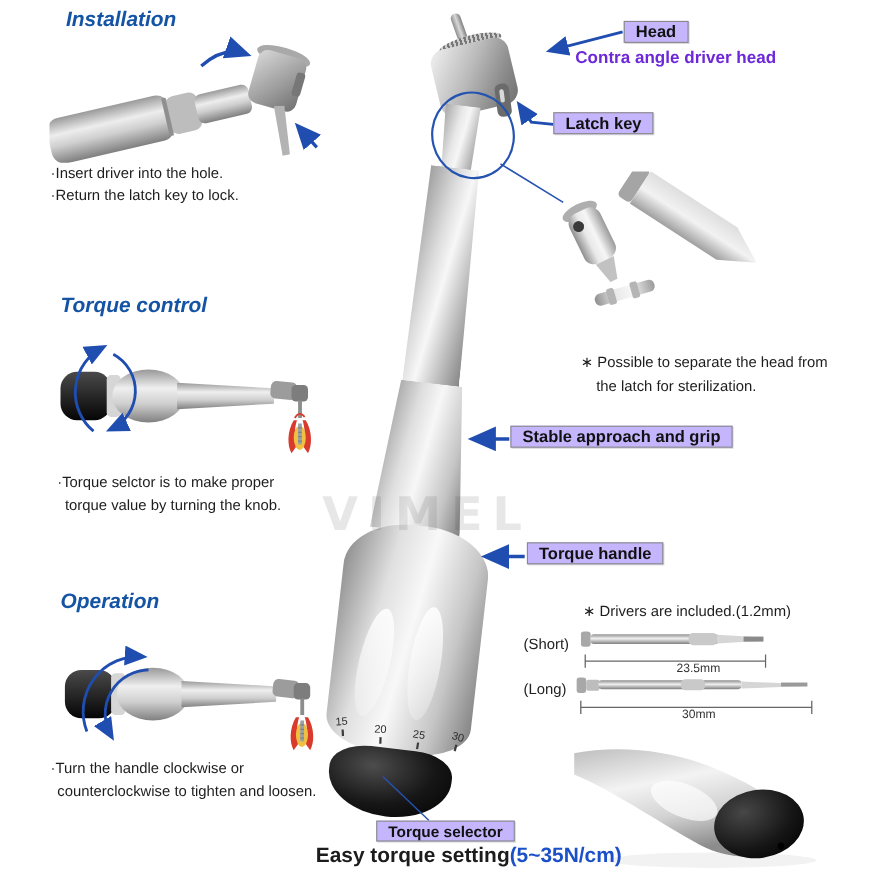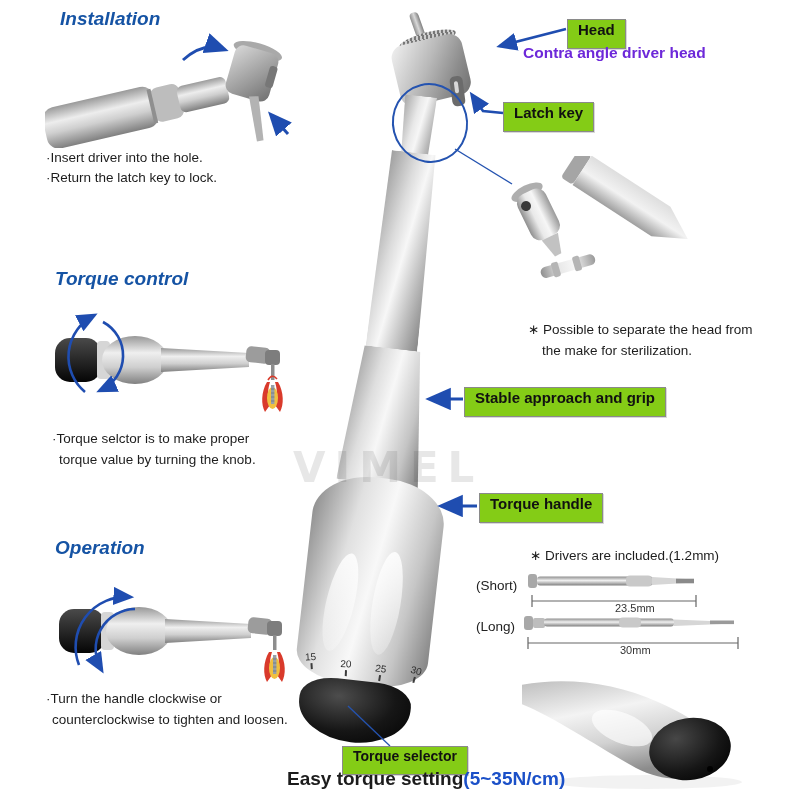--- a/index.html
+++ b/index.html
@@ -2,21 +2,21 @@
 <html><head>
 <meta charset="utf-8">
 <style>
   html,body{margin:0;padding:0;}
   body{width:800px;height:800px;position:relative;background:#fff;overflow:hidden;
        font-family:"Liberation Sans","DejaVu Sans",sans-serif;color:#1c1c1c;}
   .abs{position:absolute;}
   .sec-title{font-size:19px;font-weight:bold;font-style:italic;color:#1553a4;z-index:12;}
   .bullets{font-size:13.5px;line-height:20px;color:#1d1d1d;z-index:12;}
   .note{font-size:13.5px;line-height:21px;color:#1d1d1d;z-index:12;}
-  .callout-box{background:#84cc16;border:1.5px solid #8a8a8a;padding:1px 10px 10px 10px;
+  .callout-box{background:#c4b5fd;border:1.5px solid #8a8a8a;padding:1px 10px 0 10px;
        font-size:15px;font-weight:bold;color:#111;white-space:nowrap;z-index:30;
        box-shadow:1px 1px 0 rgba(0,0,0,0.15);}
   .sub-label{font-size:15.5px;font-weight:bold;color:#6d28d9;z-index:30;white-space:nowrap;}
   .dim-label{font-size:11px;color:#333;z-index:12;margin-left:32px;}
   .side-label{font-size:13.5px;color:#222;z-index:12;}
   .footer-line{font-size:19px;font-weight:bold;z-index:30;white-space:nowrap;}
   .footer-line .blue{color:#1b50c8;}
   .watermark{font-size:42px;font-weight:bold;letter-spacing:9px;color:rgba(60,60,60,0.12);
        z-index:15;font-family:"DejaVu Sans",sans-serif;}
   svg{display:block;}
@@ -253,21 +253,21 @@
   </g>
   <g transform="rotate(-16 70 110)">
     <rect x="40" y="104" width="56" height="11" rx="5" fill="url(#gp1)"></rect>
     <rect x="52" y="102" width="7" height="15" rx="2" fill="#b5b5b5"></rect>
     <rect x="74" y="102" width="7" height="15" rx="2" fill="#b5b5b5"></rect>
   </g>
 </svg>
 
 <div class="abs note" style="left:528px;top:287px;margin-top:32px;">
   <div>∗ Possible to separate the head from</div>
-  <div style="padding-left:14px;">the make for sterilization.</div>
+  <div style="padding-left:14px;">the latch for sterilization.</div>
 </div>
 
 <div class="abs callout-box" style="left:464px;top:387px;">Stable approach and grip</div>
 <div class="abs callout-box" style="left:479px;top:493px;">Torque handle</div>
 
 <div class="abs note" style="left:530px;top:545px;">∗ Drivers are included.(1.2mm)</div>
 
 <div class="abs side-label" style="left:476px;top:578px;">(Short)</div>
 <svg class="abs figure" style="left:528px;top:570px;" width="172" height="22" viewBox="0 0 172 22">
   <defs>

